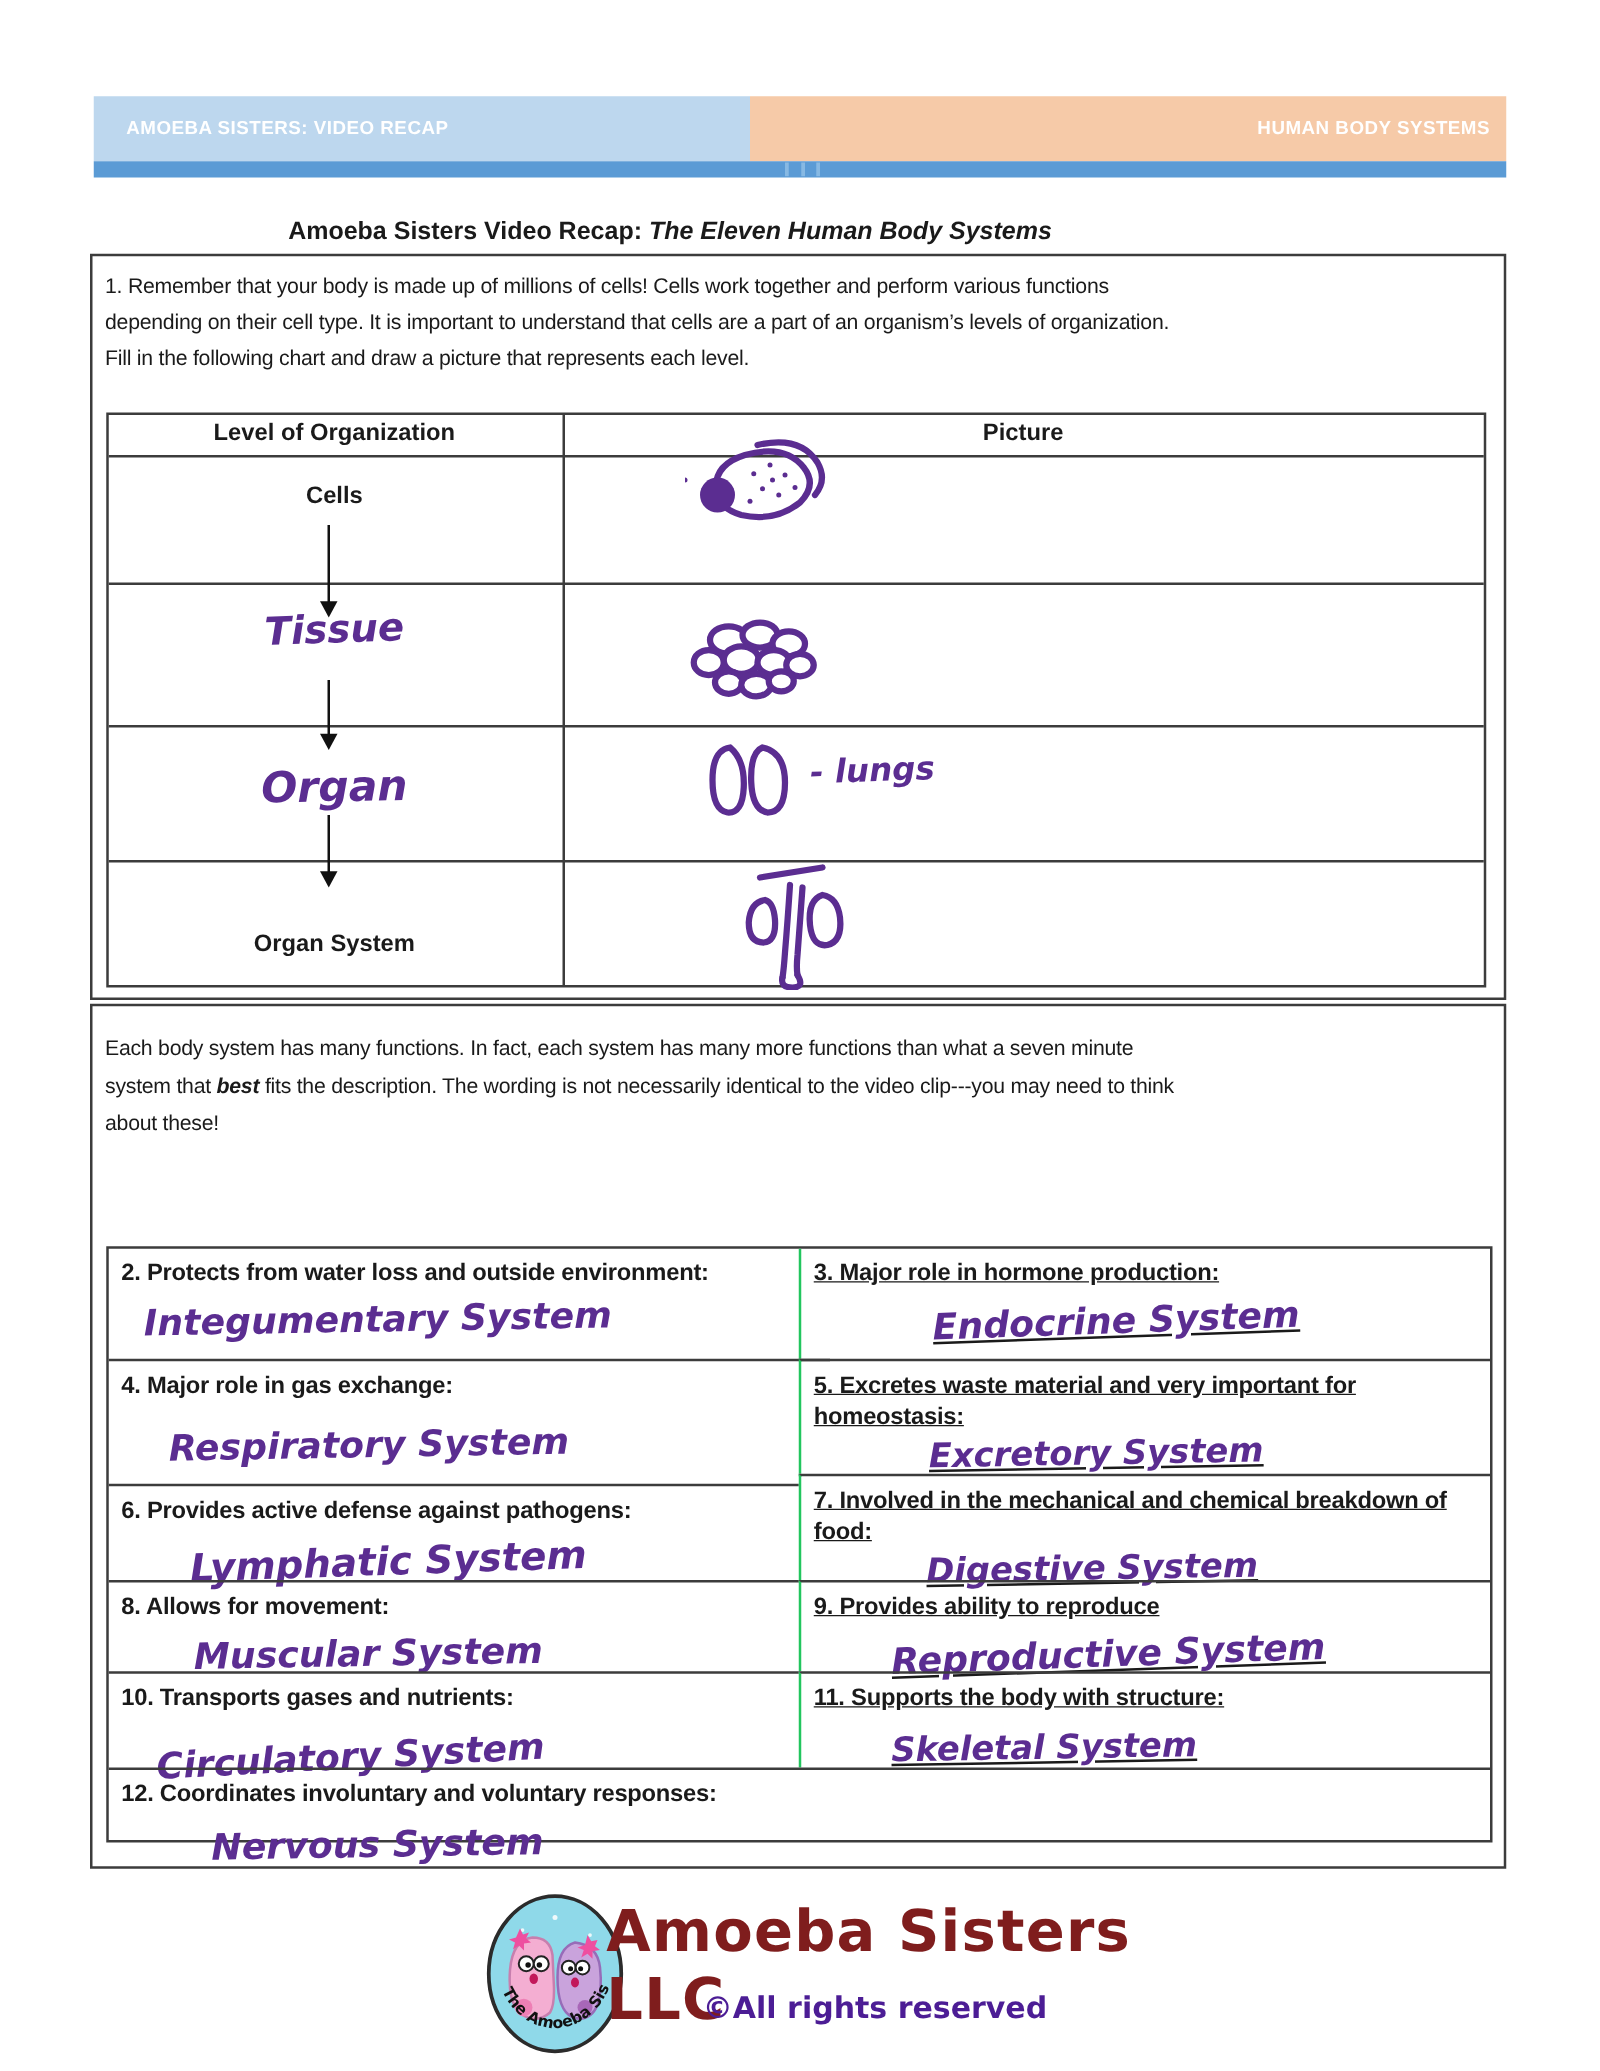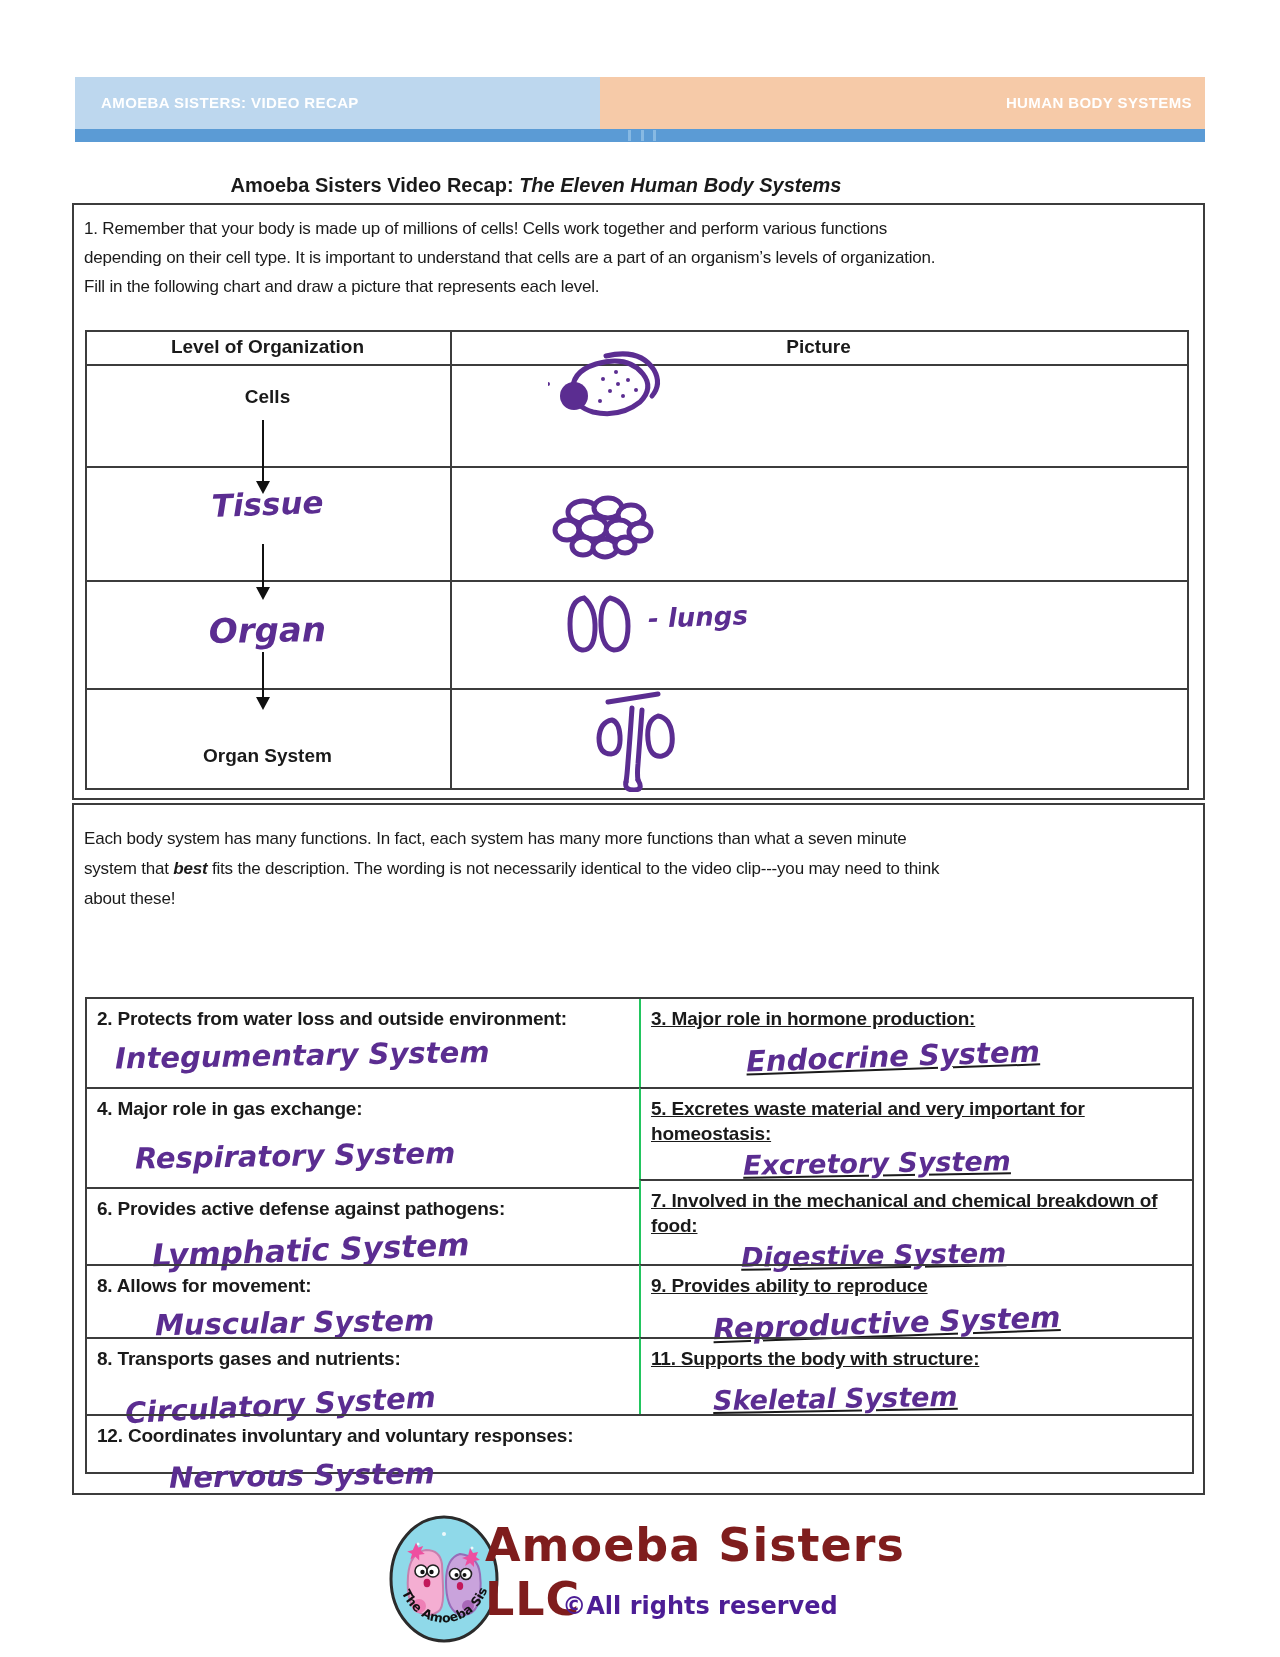--- a/index.html
+++ b/index.html
@@ -176,21 +176,21 @@
   <div class="qc rb" style="left:0;top:265px;width:552px;height:73px;">
     <div class="qtext">8. Allows for movement:</div>
     <div class="hand answer" style="margin:6px 0 0 58px;transform:rotate(-1deg);">Muscular System</div>
   </div>
   <div class="qc rcol rb" style="left:552px;top:265px;width:553px;height:73px;">
     <div class="qtext">9. Provides ability to reproduce</div>
     <div class="hand answer" style="margin:6px 0 0 62px;transform:rotate(-2deg);">Reproductive System</div>
   </div>
 
   <div class="qc rb" style="left:0;top:338px;width:552px;height:77px;">
-    <div class="qtext">8. Transports gases and nutrients:</div>
+    <div class="qtext">10. Transports gases and nutrients:</div>
     <div class="hand answer" style="margin:12px 0 0 28px;transform:rotate(-3deg);">Circulatory System</div>
   </div>
   <div class="qc rcol rb" style="left:552px;top:338px;width:553px;height:77px;">
     <div class="qtext">11. Supports the body with structure:</div>
     <div class="hand answer" style="margin:10px 0 0 62px;transform:rotate(-1deg);font-size:27px;">Skeletal System</div>
   </div>
 
   <div class="qc rb" style="left:0;top:415px;width:1105px;height:58px;">
     <div class="qtext">12. Coordinates involuntary and voluntary responses:</div>
     <div class="hand answer" style="margin:4px 0 0 72px;transform:rotate(-1deg);">Nervous System</div>

